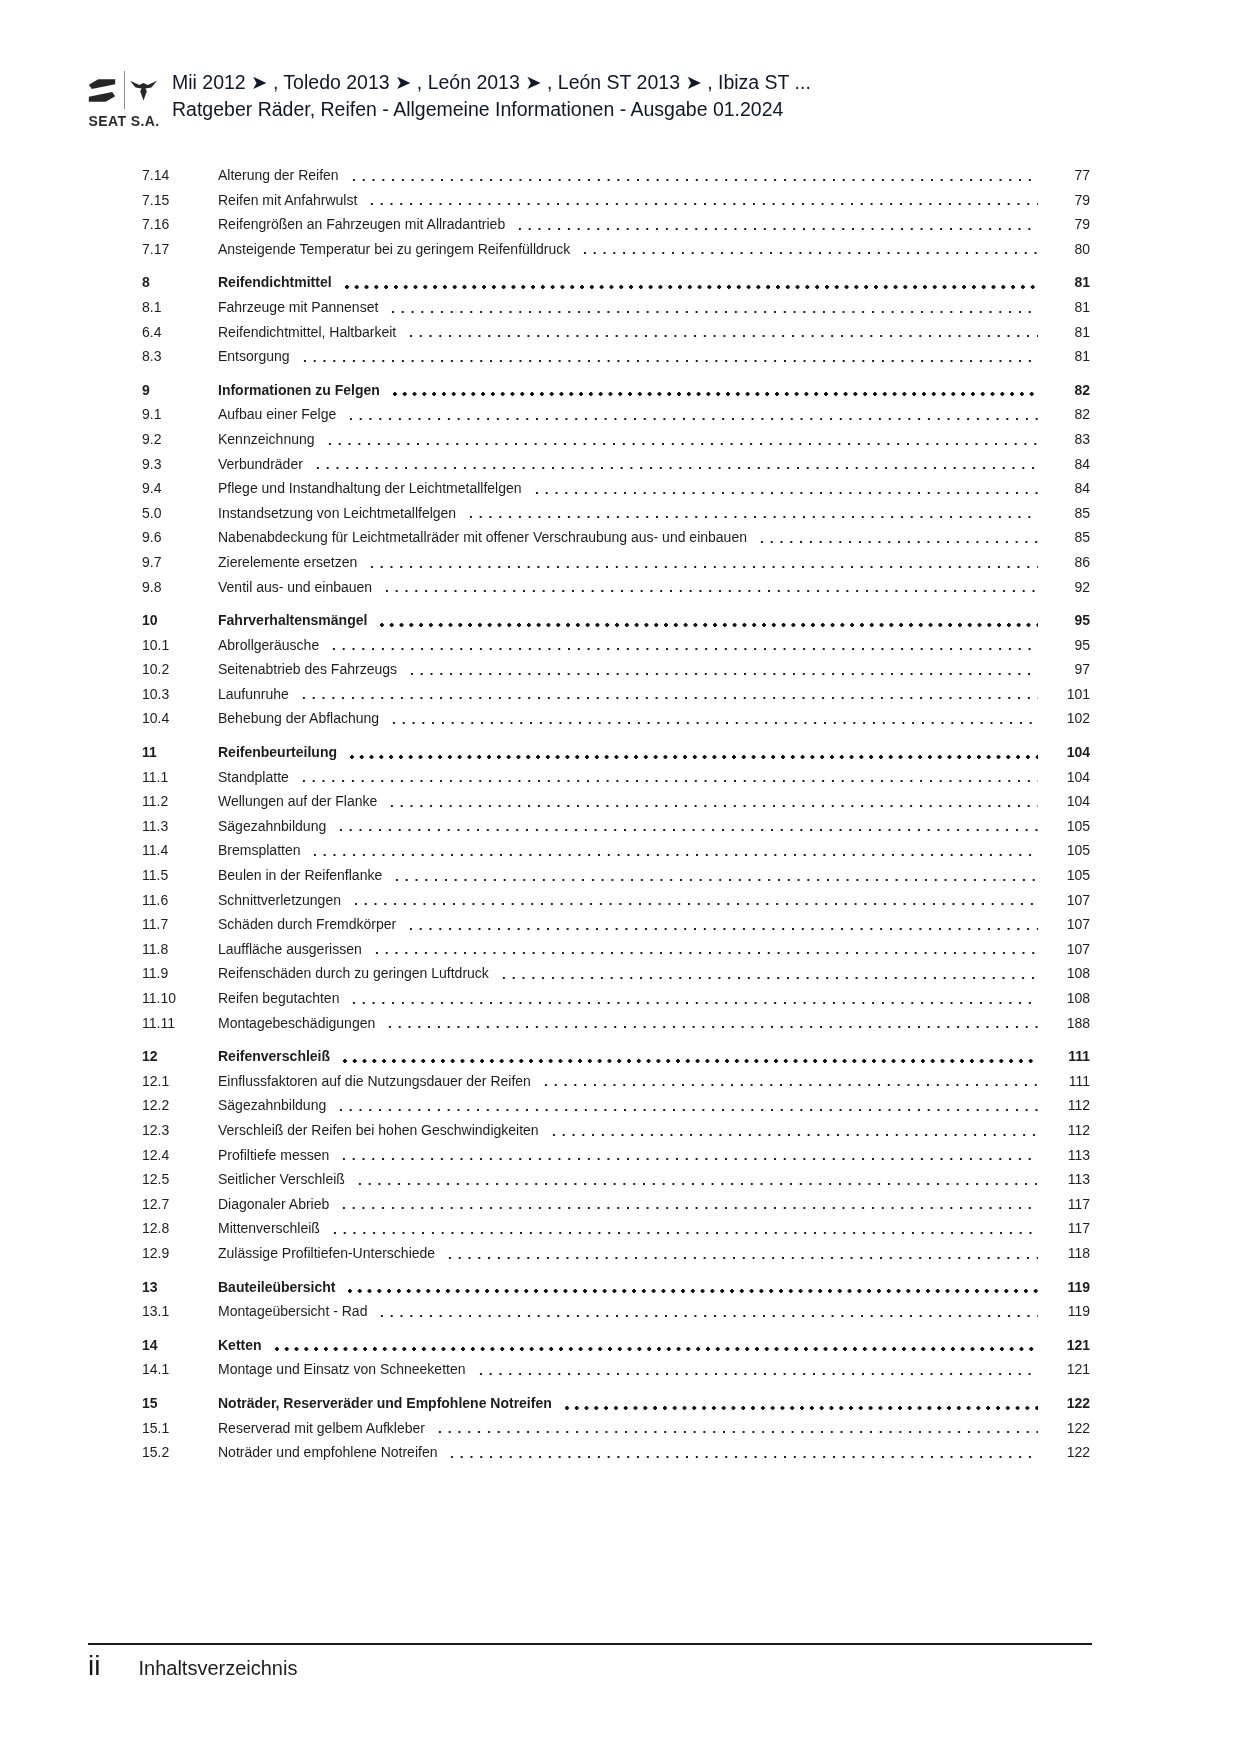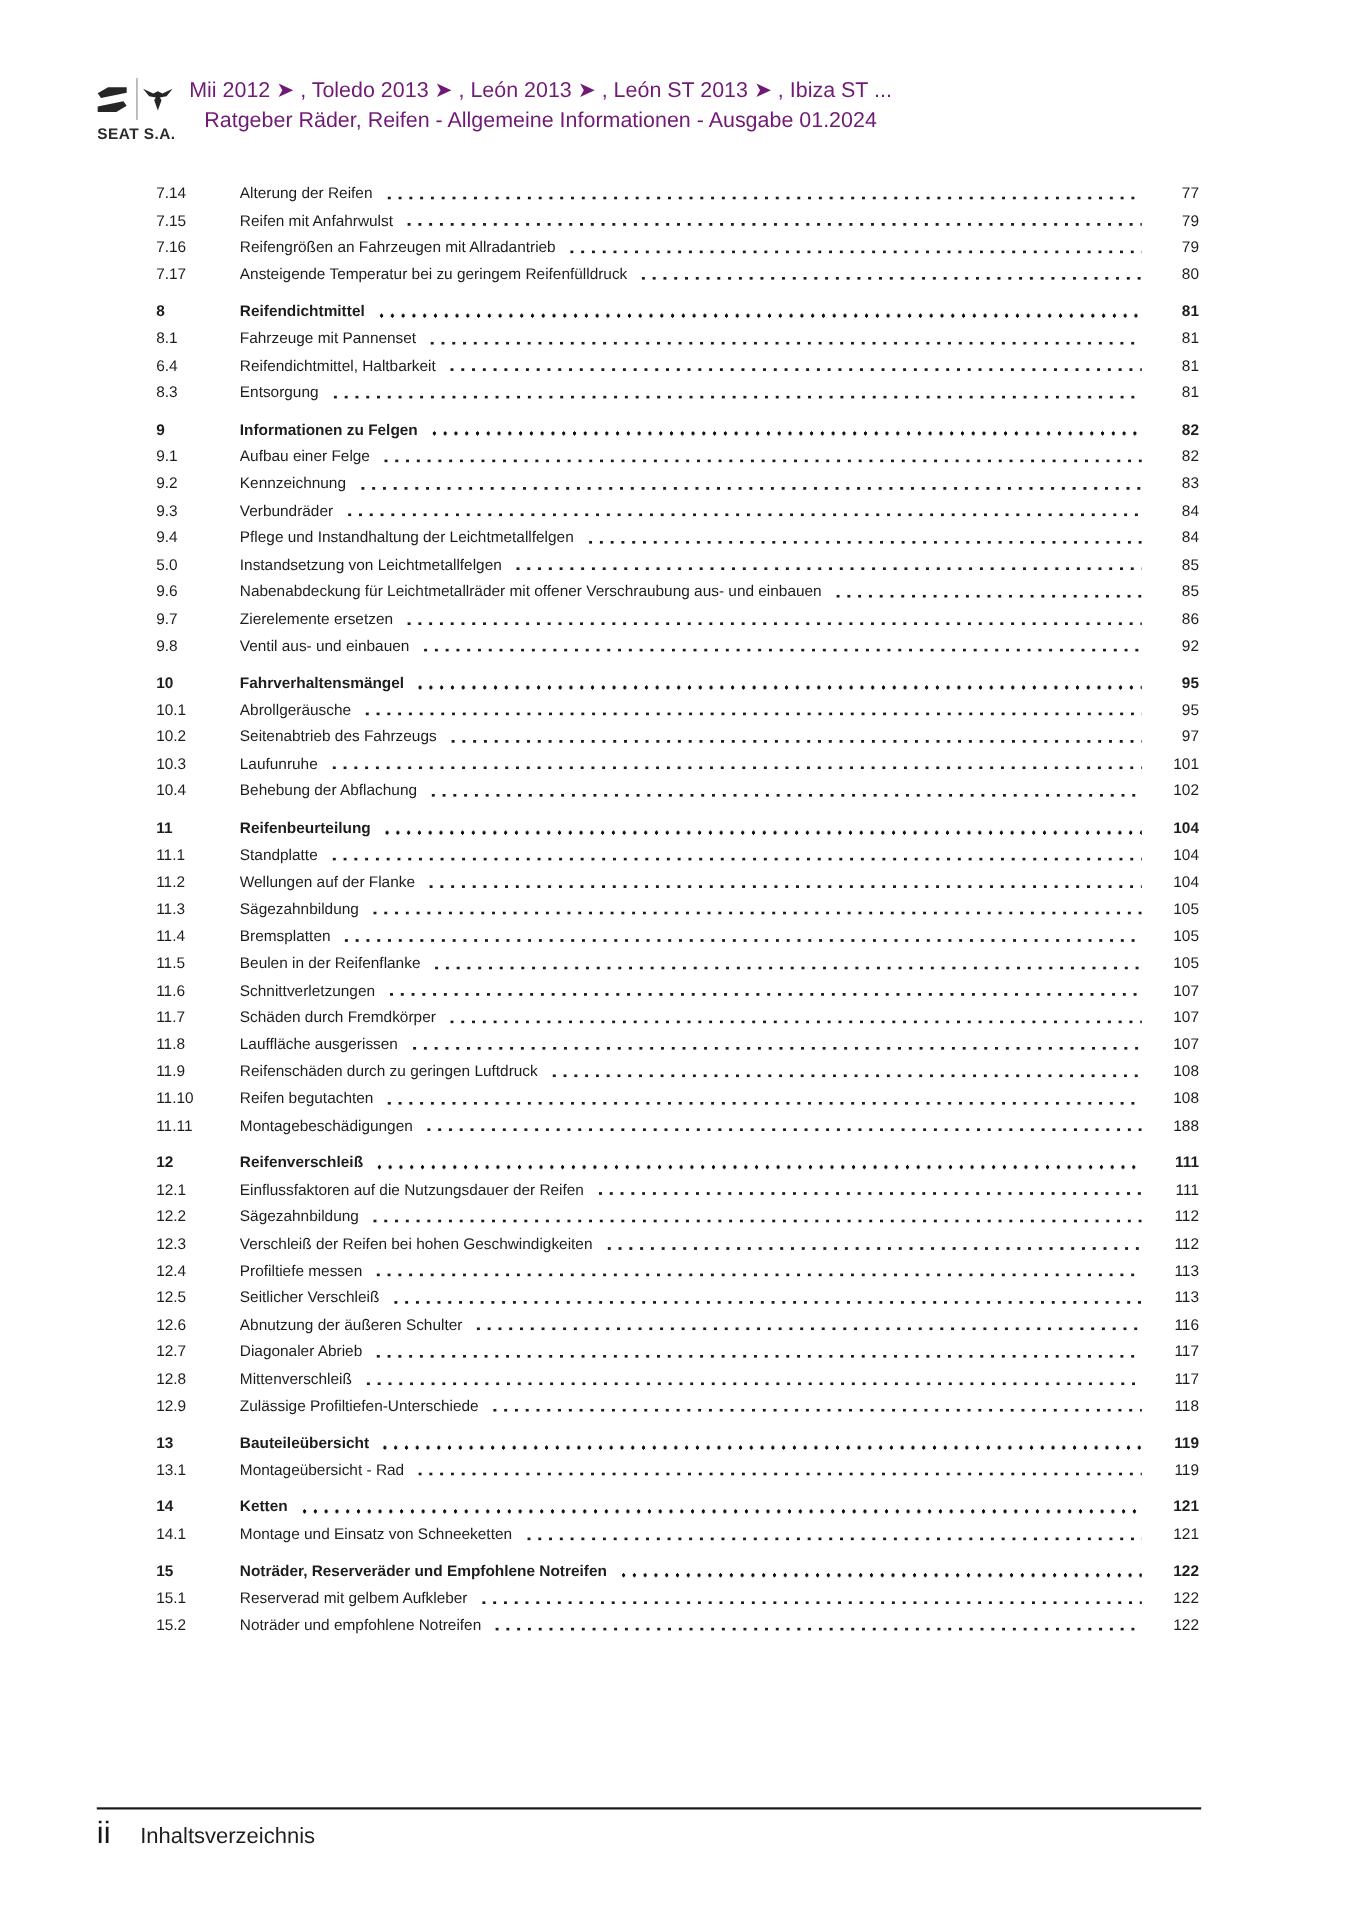--- a/index.html
+++ b/index.html
@@ -17,21 +17,21 @@
   .brand-row{display:flex;align-items:center;height:40px;}
   .brand-row svg{display:block;}
   .seat-s{fill:#262626;}
   .cupra{fill:#262626;}
   .brand-divider{width:1px;height:38px;background:#8c8c8c;margin:0 5px 0 6px;flex:none;}
   .brand-caption{
     margin-top:3px;text-align:center;
     font-size:14px;font-weight:bold;letter-spacing:0.4px;color:#2b2b2b;
     white-space:nowrap;
   }
-  .header-text{position:absolute;left:172px;top:69px;line-height:26.5px;font-size:19.5px;color:#701a75;text-align:center;}
+  .header-text{position:absolute;left:172px;top:69px;line-height:26.5px;font-size:19.5px;color:#0f172a;}
   .header-text .h-line{white-space:nowrap;}
 
   
   .toc{position:absolute;left:142px;top:163px;width:948px;}
   .toc-row{
     display:flex;height:24.6px;line-height:24.6px;
     font-size:14px;white-space:nowrap;
   }
   .toc-row.section{font-weight:bold;margin-top:9px;}
   .toc-row .num{flex:none;width:76px;}
@@ -43,21 +43,21 @@
     background-repeat:repeat-x;
     background-position:left 0 bottom 6px;
   }
   .toc-row.section .leader{
     background-image:radial-gradient(circle,#111111 1.6px,transparent 1.8px);
   }
   .toc-row .pg{flex:none;min-width:36px;text-align:right;}
 
   
   .footer-rule{position:absolute;left:88px;top:1643px;width:1004px;height:2px;background:#1a1a1a;}
-  .footer{position:absolute;left:88px;top:1650px;display:flex;align-items:baseline;gap:27px;}
+  .footer{position:absolute;left:88px;top:1650px;display:flex;align-items:baseline;gap:38px;}
   .footer .roman{font-size:28px;color:#161616;}
   .footer .label{font-size:20px;color:#1d1d1d;}
 </style>
 </head>
 <body>
 
 <div class="page">
 
   <div class="brand">
     <div class="brand-row">
@@ -316,26 +316,20 @@
       <span class="leader"></span>
       <span class="pg">113</span>
     </div>
       <div class="toc-row">
       <span class="num">12.5</span>
       <span class="title">Seitlicher Verschleiß</span>
       <span class="leader"></span>
       <span class="pg">113</span>
     </div>
       <div class="toc-row">
-      <span class="num">12.6</span>
-      <span class="title">Abnutzung der äußeren Schulter</span>
-      <span class="leader"></span>
-      <span class="pg">116</span>
-    </div>
-      <div class="toc-row">
       <span class="num">12.7</span>
       <span class="title">Diagonaler Abrieb</span>
       <span class="leader"></span>
       <span class="pg">117</span>
     </div>
       <div class="toc-row">
       <span class="num">12.8</span>
       <span class="title">Mittenverschleiß</span>
       <span class="leader"></span>
       <span class="pg">117</span>

